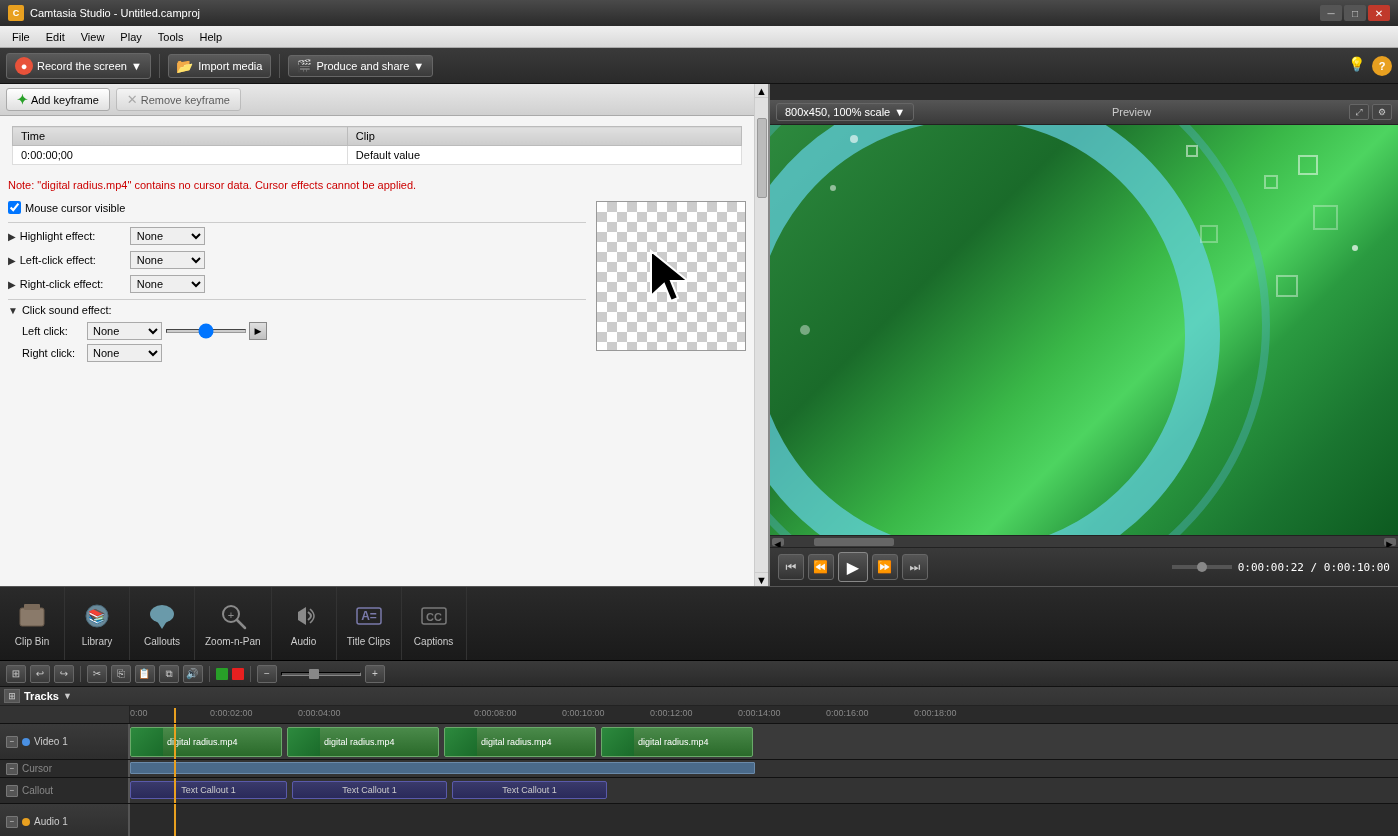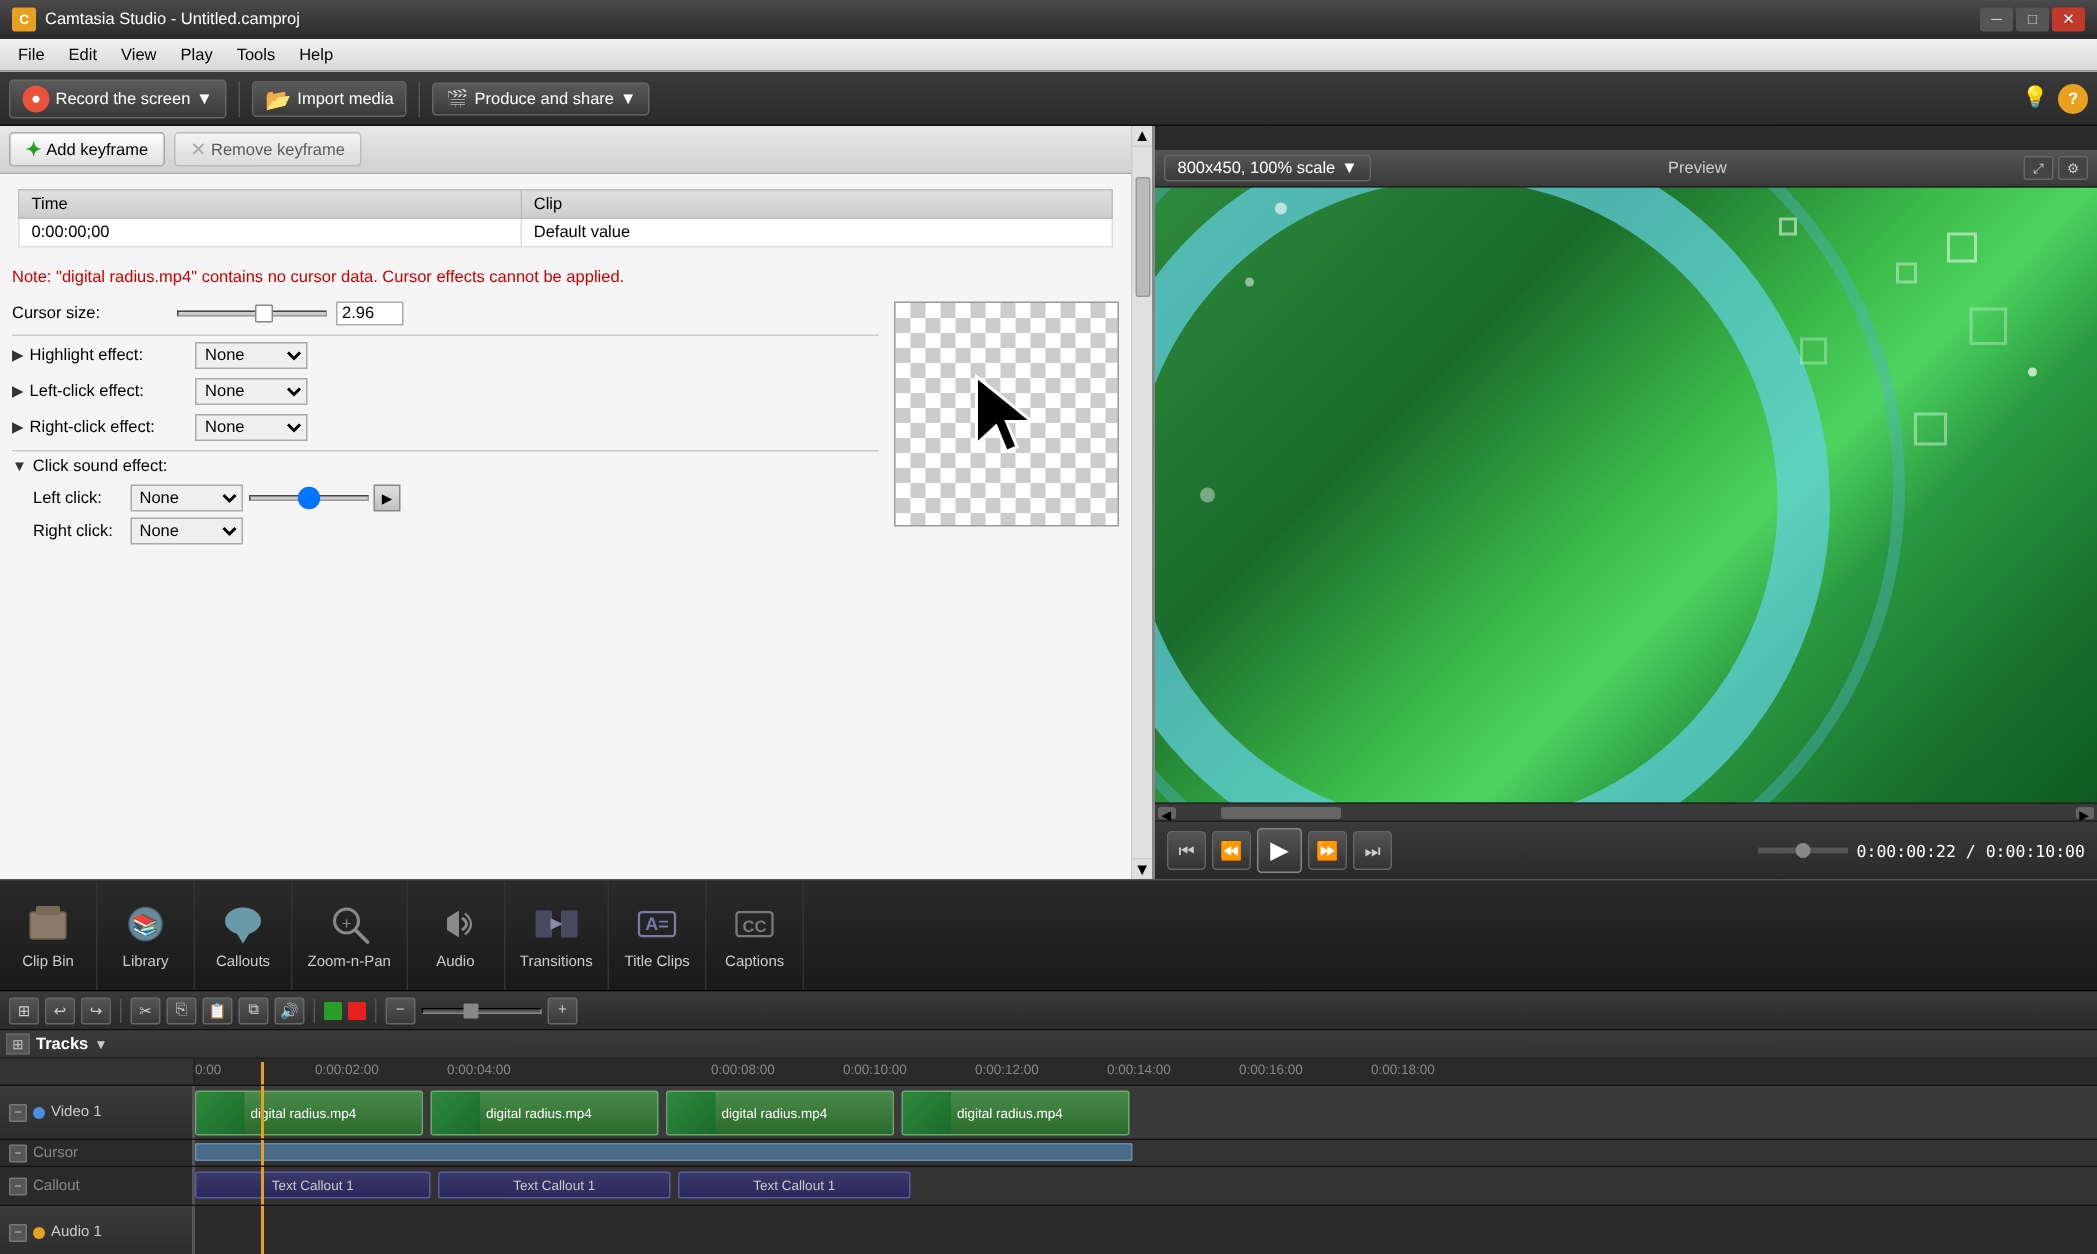--- a/index.html
+++ b/index.html
@@ -514,26 +514,25 @@
               </tr>
             </tbody>
           </table>
         </div>
 
         <div class="note-text">Note: "digital radius.mp4" contains no cursor data. Cursor effects cannot be applied.</div>
 
         <div class="cursor-panel">
           <div class="cursor-options">
 
-
-            <div class="form-row">
-              <span class="form-label">Cursor size:</span>
-              <input type="range" class="slider-input" min="0" max="5" step="0.01" value="2.96" style="">
-              <input type="text" class="value-input" value="2.96" style="">
+            <div class="checkbox-row">
+              <input type="checkbox" checked="" style="">
+              <label>Mouse cursor visible</label>
             </div>
+
 
             <div class="section-divider"></div>
 
             <div class="form-row">
               <span class="expand-arrow">▶</span>
               <span class="form-label">Highlight effect:</span>
               <select class="effect-select">
                 <option>None</option>
                 <option>Yellow</option>
                 <option>Ring</option>
@@ -704,30 +703,20 @@
   </div>
   <div class="tab-item">
     <div class="tab-icon">
       <svg width="28" height="28" viewBox="0 0 28 28">
           <polygon points="8,10 16,5 16,23 8,18" fill="#8a8a8a"></polygon>
           <path d="M18,10 Q24,14 18,18" stroke="#8a8a8a" stroke-width="2" fill="none"></path>
           <path d="M20,7 Q28,14 20,21" stroke="#8a8a8a" stroke-width="1.5" fill="none"></path>
         </svg>
     </div>
     <span>Audio</span>
-  </div>
-  <div class="tab-item">
-    <div class="tab-icon">
-      <svg width="30" height="28" viewBox="0 0 30 28">
-          <rect x="1" y="5" width="11" height="18" rx="1" fill="#5a5a7a" opacity="0.7"></rect>
-          <rect x="18" y="5" width="11" height="18" rx="1" fill="#5a5a7a" opacity="0.7"></rect>
-          <polygon points="11,10 19,14 11,18" fill="#8a8aaa"></polygon>
-        </svg>
-    </div>
-    <span>Transitions</span>
   </div>
   <div class="tab-item">
     <div class="tab-icon">
       <svg width="28" height="28" viewBox="0 0 28 28">
           <rect x="2" y="6" width="24" height="16" rx="2" fill="none" stroke="#7a7aaa" stroke-width="1.5"></rect>
           <text x="14" y="18" text-anchor="middle" font-size="12" fill="#7a7aaa" font-weight="bold">A=</text>
         </svg>
     </div>
     <span>Title Clips</span>
   </div>

